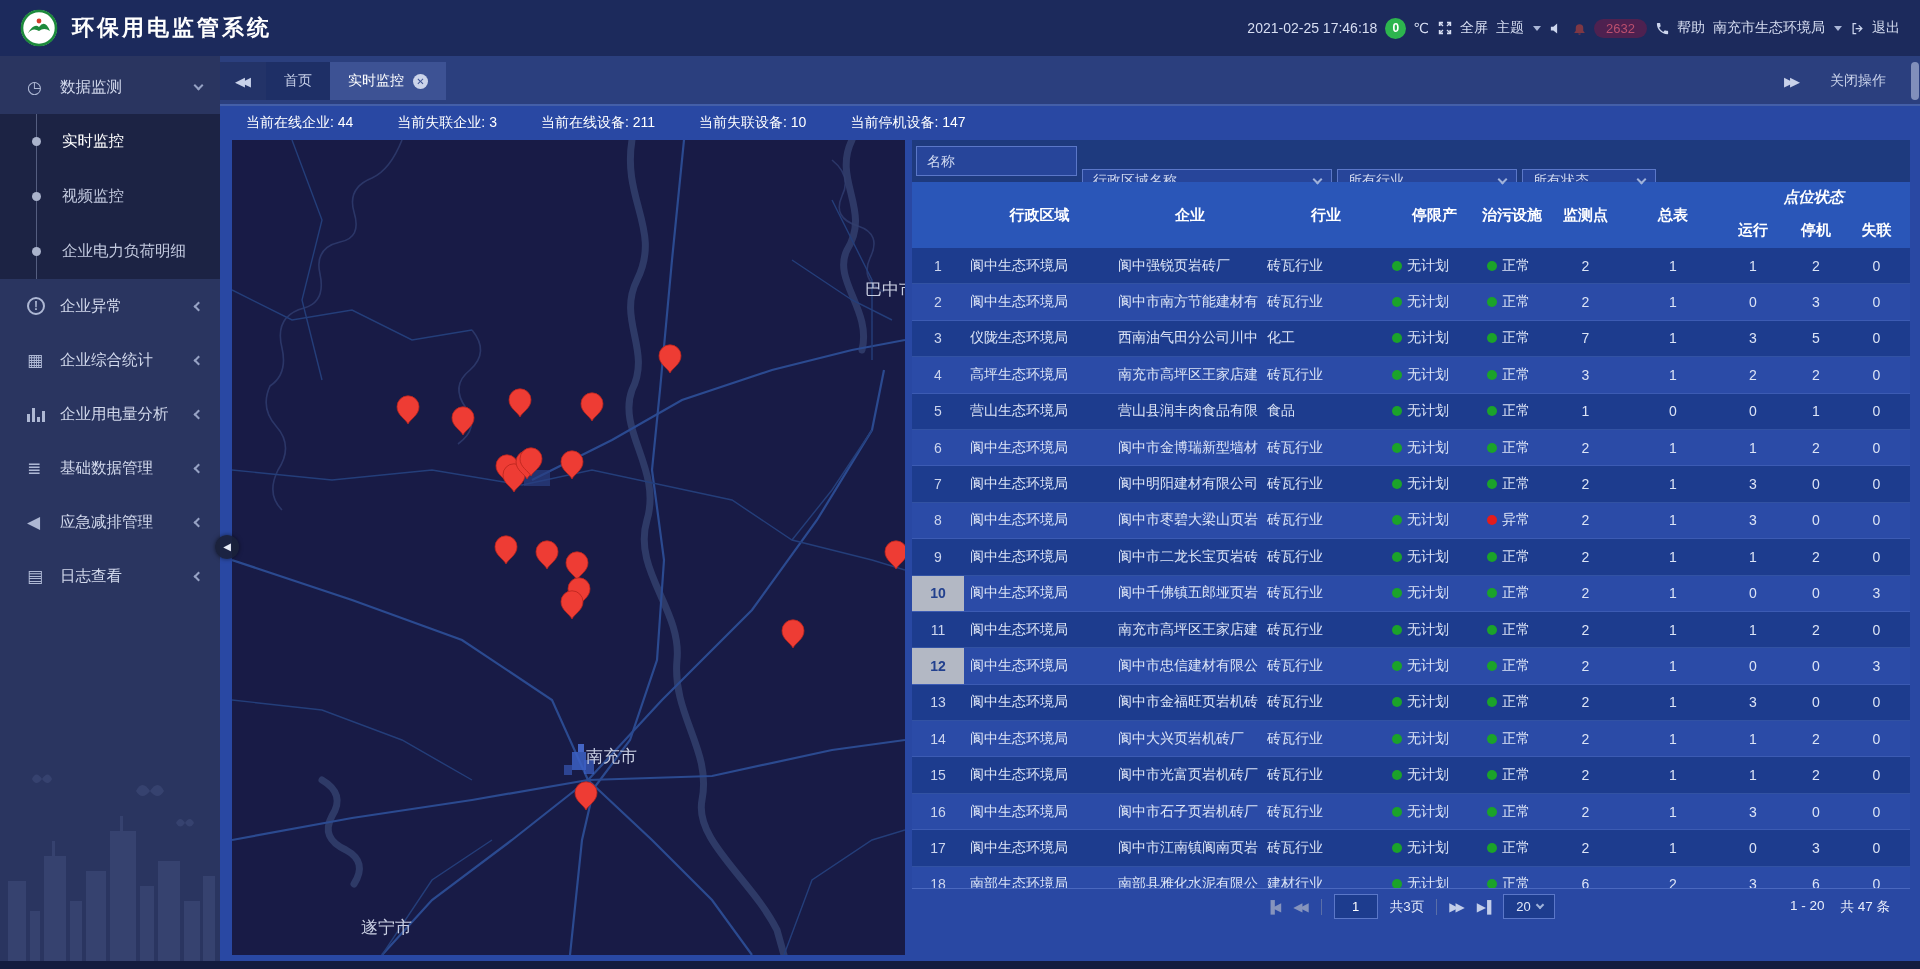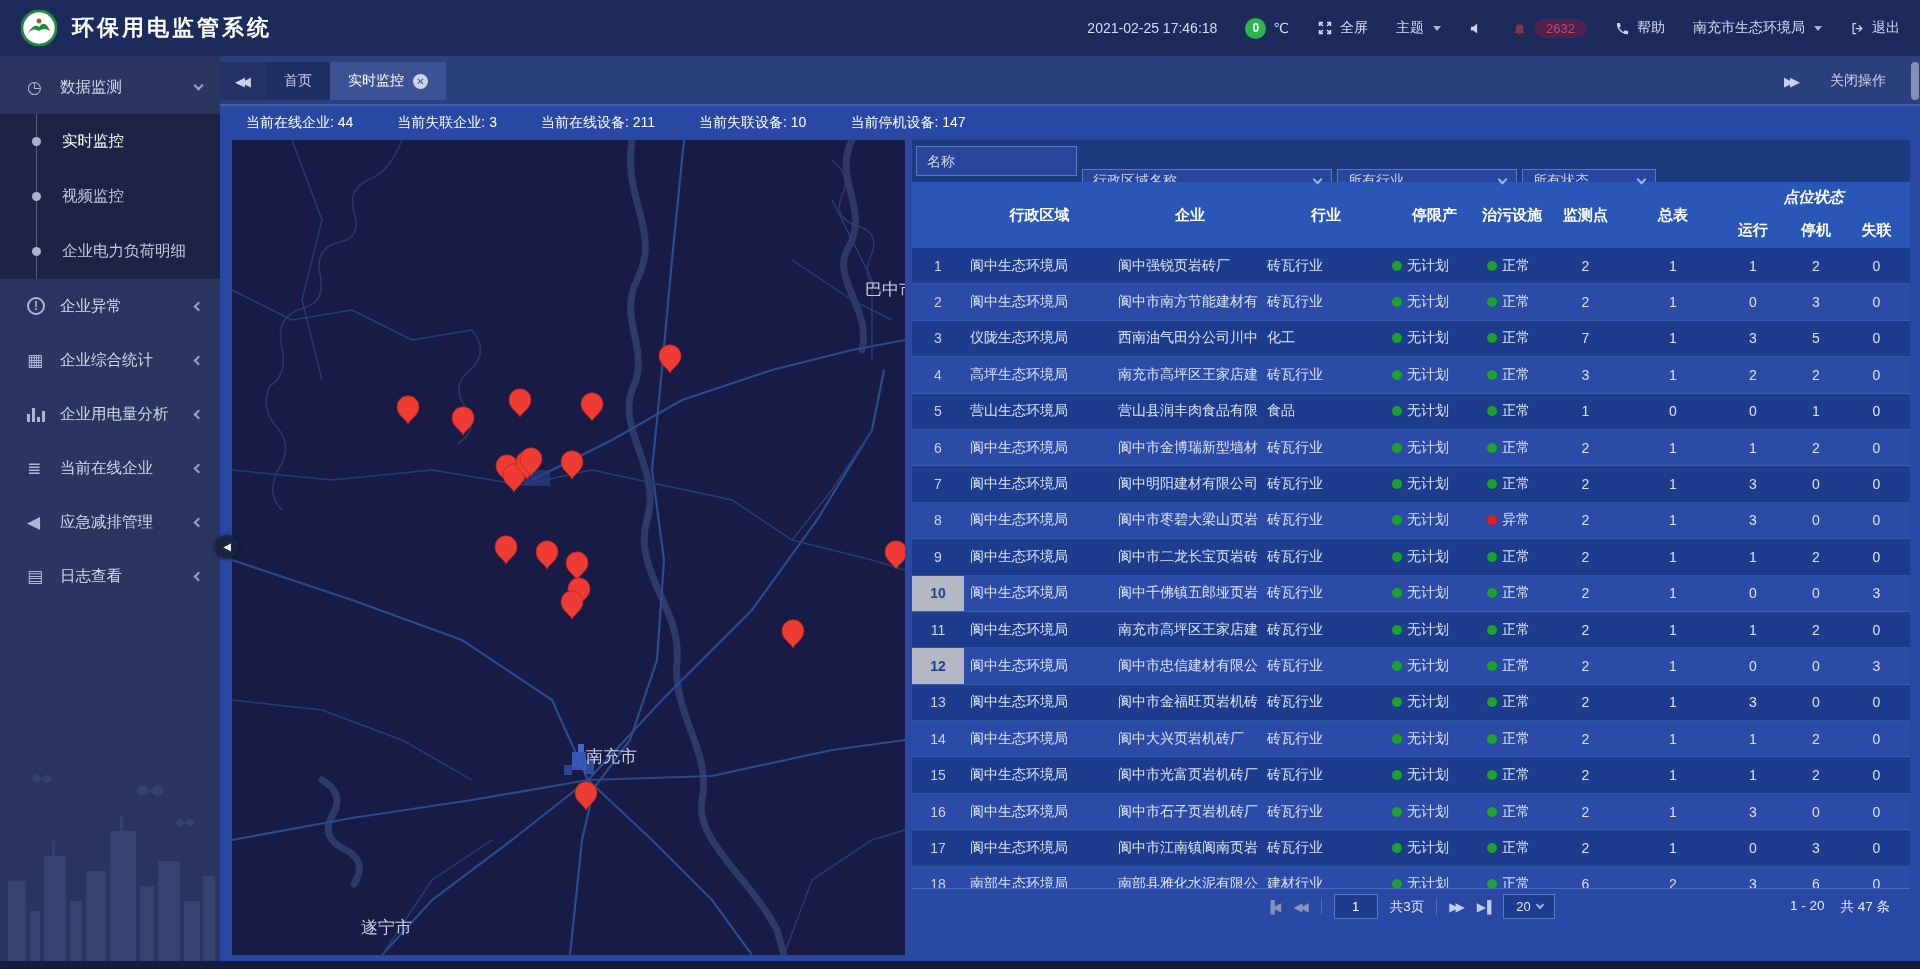--- a/index.html
+++ b/index.html
@@ -3,21 +3,21 @@
 <meta charset="utf-8">
 <style>
   * { margin:0; padding:0; box-sizing:border-box; }
   html,body { width:1920px; height:969px; overflow:hidden; background:#2948a3;
     font-family:"Liberation Sans","DejaVu Sans",sans-serif; }
 
   
   .header { height:56px; background:#1c2a5c; display:flex; align-items:center; padding:0 20px; position:relative; z-index:5;}
   .logo { width:38px; height:38px; flex:0 0 auto; }
   .app-title { color:#fff; font-size:22px; font-weight:bold; letter-spacing:3px; margin-left:14px; }
-  .header-right { margin-left:auto; display:flex; align-items:center; gap:28px; color:#d7def2; font-size:14px; }
+  .header-right { margin-left:auto; display:flex; align-items:center; gap:8px; color:#d7def2; font-size:14px; }
   .hitem { display:flex; align-items:center; gap:7px; cursor:default; white-space:nowrap; }
   .temp-badge { width:21px; height:21px; border-radius:50%; background:#2db54e; color:#fff; font-size:12px;
     font-weight:bold; display:flex; align-items:center; justify-content:center; }
   .caret { width:0; height:0; border-left:4px solid transparent; border-right:4px solid transparent; border-top:5px solid #aab6d6; margin-left:2px;}
   .notif-pill { background:#4e2150; color:#bb4f6e; border-radius:11px; padding:2px 12px; font-size:13px; font-weight:normal;}
   .icon-svg { display:block; }
 
   
   .app { display:flex; height:905px; }
 
@@ -224,21 +224,21 @@
               <i></i>
               <i></i>
               <i></i>
             </span>
           </span>
           <span class="mi-label">企业用电量分析</span>
           <span class="chev left"></span>
         </div>
         <div class="menu-item">
           <span class="mi-icon">≣</span>
-          <span class="mi-label">当前在线企业</span>
+          <span class="mi-label">基础数据管理</span>
           <span class="chev left"></span>
         </div>
         <div class="menu-item">
           <span class="mi-icon">◀</span>
           <span class="mi-label">应急减排管理</span>
           <span class="chev left"></span>
         </div>
         <div class="menu-item">
           <span class="mi-icon">▤</span>
           <span class="mi-label">日志查看</span>

